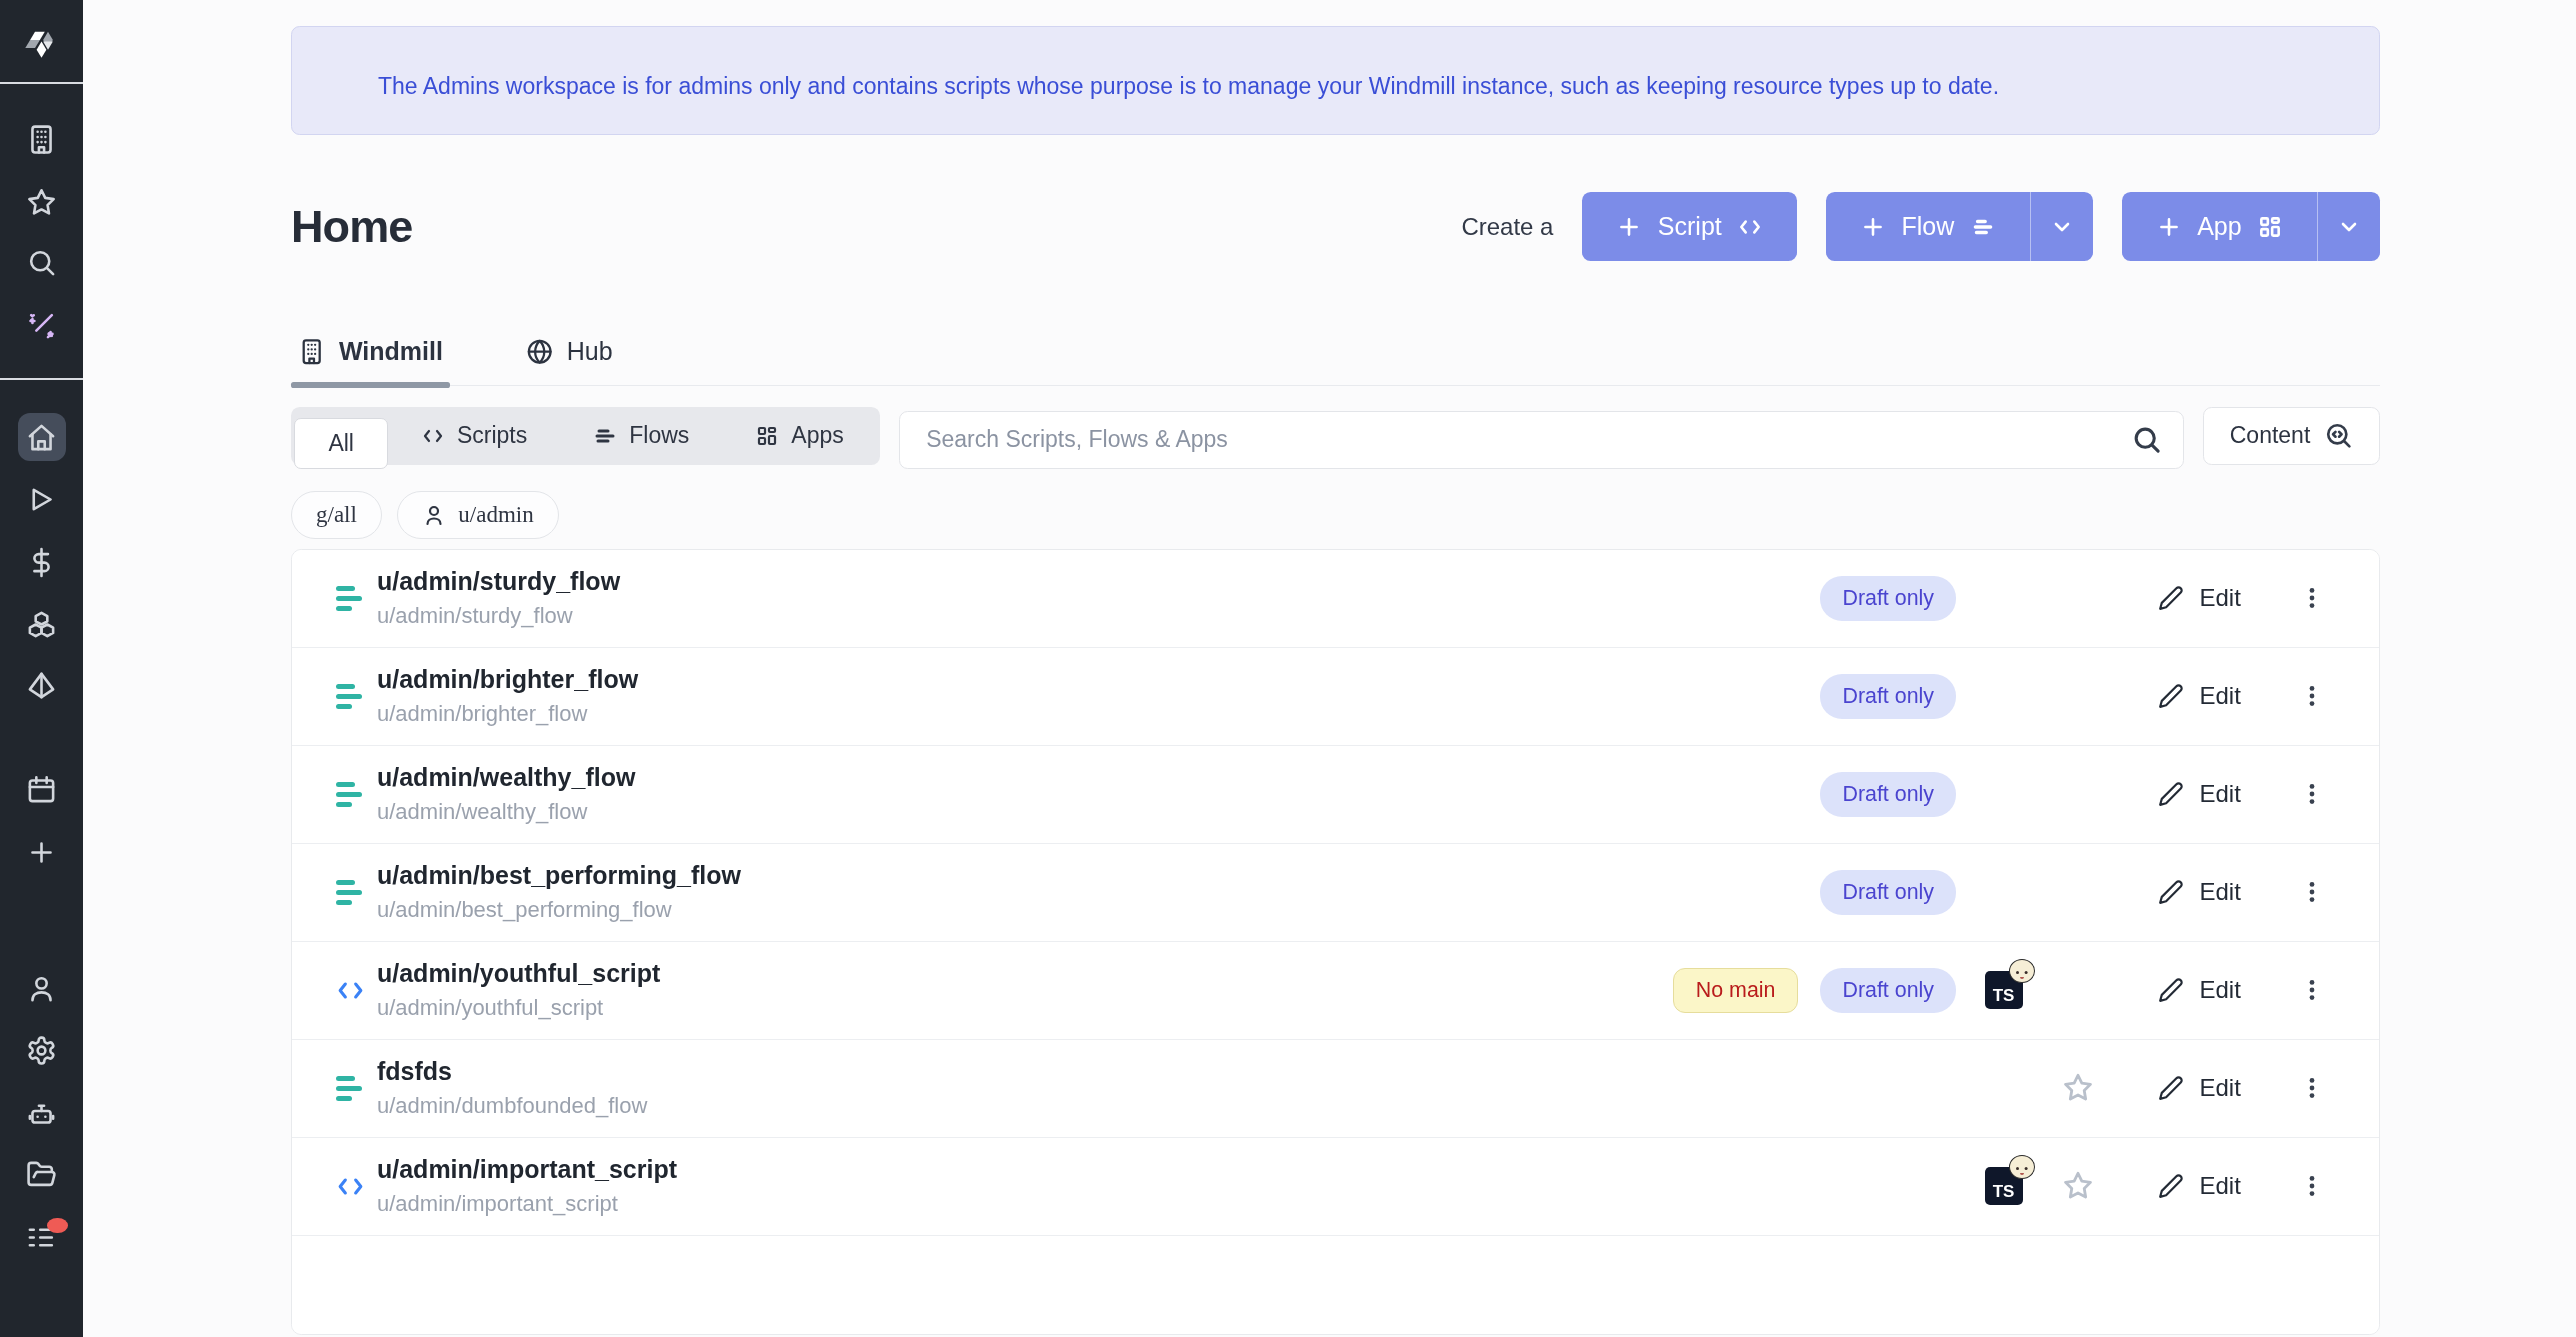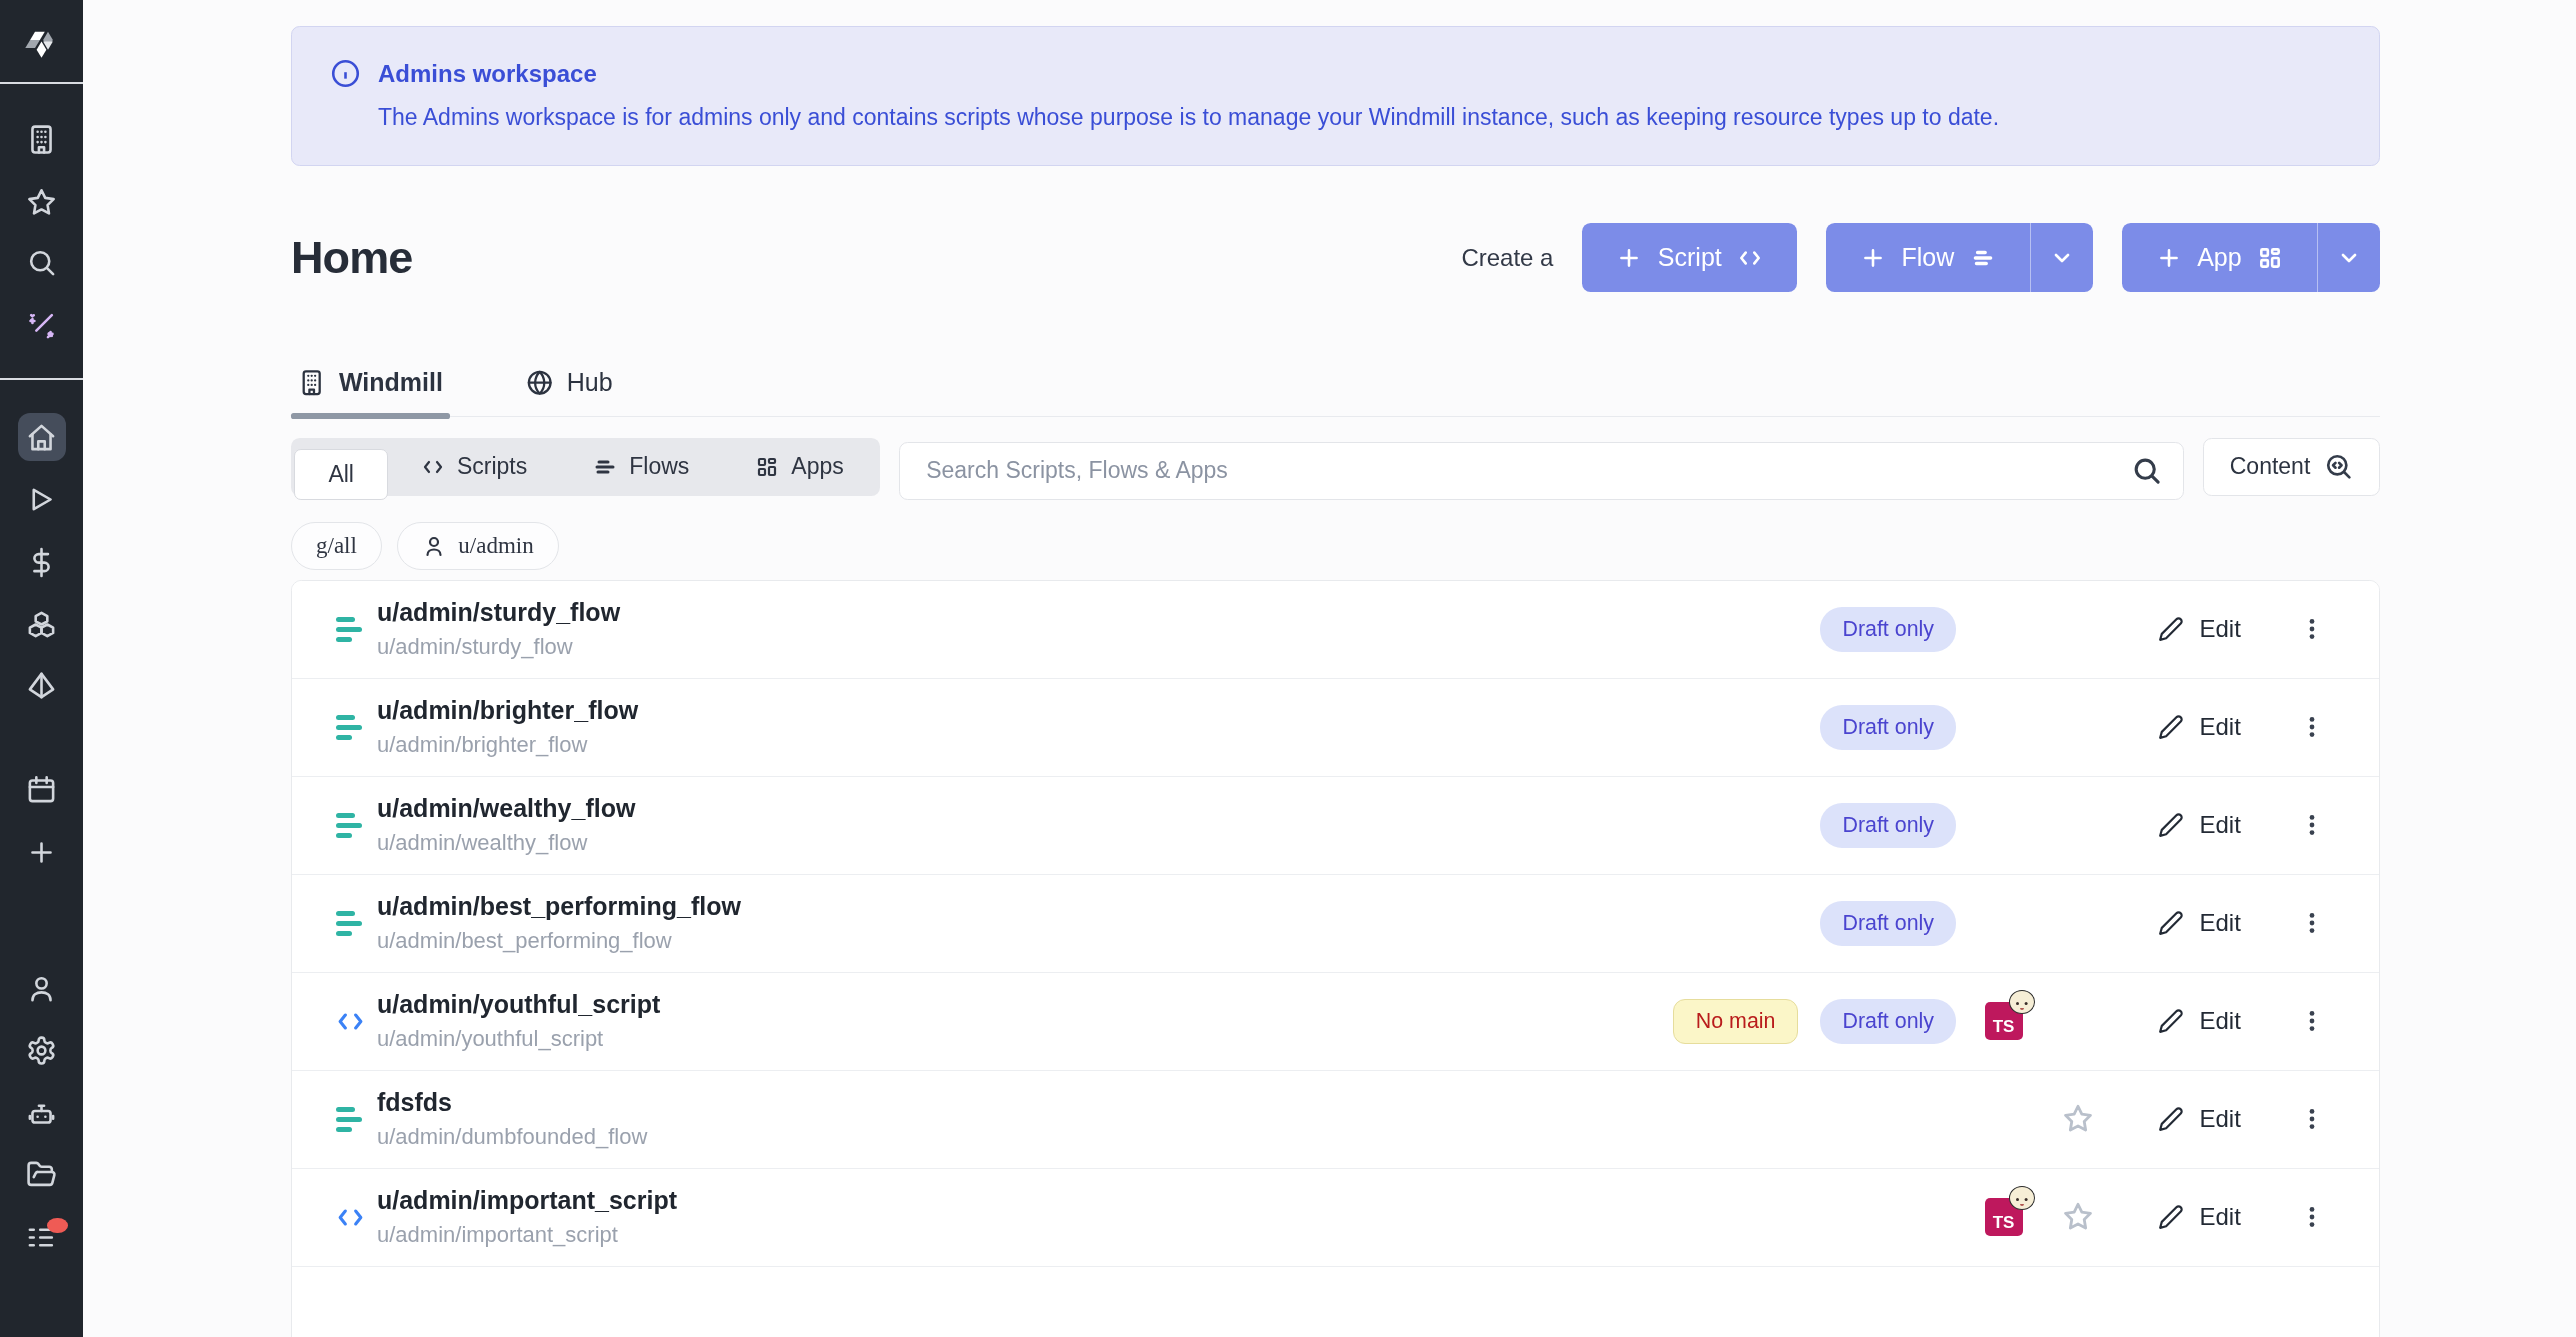--- a/index.html
+++ b/index.html
@@ -117,21 +117,21 @@
   .row-text { margin-left:8px; display:flex; flex-direction:column; gap:6.9px; min-width:0;justify-content:space-between; }
   .row-title { font-size:25px; font-weight:700; color:#20262f; }
   .row-path { font-size:22px; color:#9aa1ad; }
   .row-right { margin-left:auto; display:flex; align-items:center; }
   .slot-badges { display:flex; gap:22px; align-items:center; }
   .badge { height:45px; display:flex; align-items:center; padding:0 22px; border-radius:22px;
     font-size:21.4px; font-weight:500; white-space:nowrap; }
   .badge-draft { background:#dce2fa; color:#4a44cf; }
   .badge-nomain { background:#fbf6c8; color:#b91c1c; border:1.7px solid #e6dd9c; border-radius:12px; }
   .slot-lang { width:57px; margin-left:19px; display:flex; justify-content:center; flex:none; }
-  .ts-box { position:relative; width:38px; height:38px; background:#be185d; border-radius:5.1px;
+  .ts-box { position:relative; width:38px; height:38px; background:#0f172a; border-radius:5.1px;
     display:flex; align-items:flex-end; justify-content:center; }
   .ts-box span { color:#fff; font-size:17px; font-weight:700; line-height:1; margin-bottom:5.1px; }
   .bun-face { position:absolute; top:-12px; right:-12px; width:26px; height:24px;
     background:#f6eed6; border:1.7px solid #2b2b2b; border-radius:50%; }
   .bun-face::before { content:""; position:absolute; left:6px; top:10.3px; width:3.4px; height:3.4px;
     border-radius:50%; background:#3a2e2a; box-shadow:8.6px 0 0 #3a2e2a; }
   .bun-face::after { content:""; position:absolute; left:10.3px; top:16.3px; width:4.3px; height:2.6px;
     border-radius:0 0 3.4px 3.4px; background:#b0564f; }
   .slot-star { width:57px; margin-left:17px; display:flex; justify-content:center; flex:none; }
   .slot-star svg { width:34px; height:34px; stroke:#b9c0cb; fill:none; stroke-width:2;
@@ -269,28 +269,20 @@
         <path d="M3 6h3M3 12h3M3 18h3"></path>
       </svg>
     <span class="sb-dot"></span>
   </div>
 </aside>
 
 <main class="main">
 <div class="container">
 
   <div class="banner">
-    <div class="banner-head">
-      <svg viewBox="0 0 24 24">
-            <circle cx="12" cy="12" r="9.5"></circle>
-            <path d="M12 11v5"></path>
-            <path d="M12 7.5h.01"></path>
-          </svg>
-      <span class="banner-title">Admins workspace</span>
-    </div>
     <div class="banner-body">The Admins workspace is for admins only and contains scripts whose purpose is to manage your Windmill instance, such as keeping resource types up to date.</div>
   </div>
 
   <div class="header-row">
     <h1 class="page-title">Home</h1>
     <div class="spacer"></div>
     <span class="create-label">Create a</span>
     <div class="btn-group">
       <div class="btn">
         <div class="btn-main">

